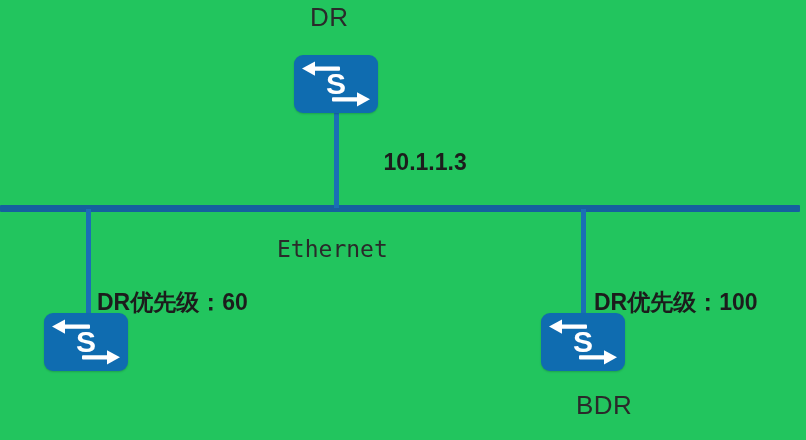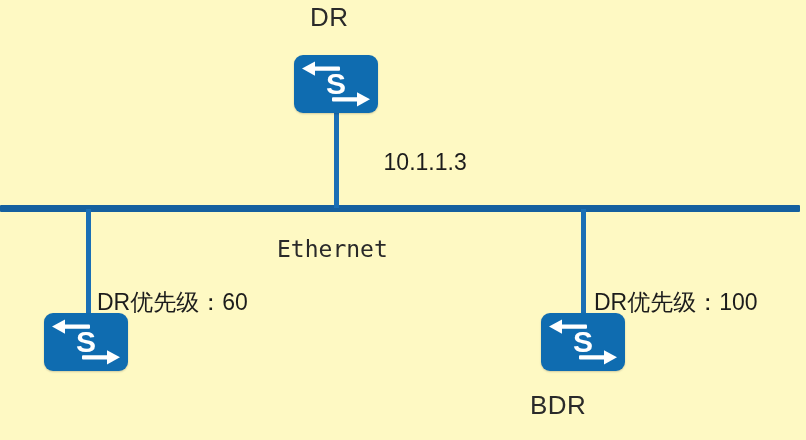--- a/index.html
+++ b/index.html
@@ -10,21 +10,21 @@
     width: 806px;
     height: 440px;
     background: #fbfbfb;
     font-family: "Liberation Sans", sans-serif;
     overflow: hidden;
   }
   #canvas {
     position: relative;
     width: 806px;
     height: 440px;
-    background: #fef9c3;
+    background: #22c55e;
   }
 
   
   .bus {
     position: absolute;
     left: 0px;
     top: 205px;
     width: 800px;
     height: 7px;
     background: #15609f;
@@ -64,32 +64,32 @@
     line-height: 1.22;
   }
   .node-name {
     font-size: 26px;
     font-weight: 400;
     letter-spacing: 0.5px;
     color: #2a2a2a;
   }
   .info {
     font-size: 23px;
-    font-weight: 400;
+    font-weight: 700;
     color: #1c1c1c;
   }
   .media-name {
     font-family: "DejaVu Sans Mono", monospace;
     font-size: 23px;
     color: #2a2a2a;
     letter-spacing: 0px;
   }
 
   .lbl-dr      { left: 310px; top: 2px; }
-  .lbl-bdr     { left: 530px; top: 390px; }
+  .lbl-bdr     { left: 576px; top: 390px; }
   .lbl-top-ip  { left: 358px; top: 120px; }
   .lbl-left-ip { left: 97px;  top: 232px; }
   .lbl-right-ip{ left: 594px; top: 232px; }
   .lbl-eth     { left: 277px; top: 235px; }
 
   .info .line2 { display: block; }
 </style>
 </head>
 <body>
 

